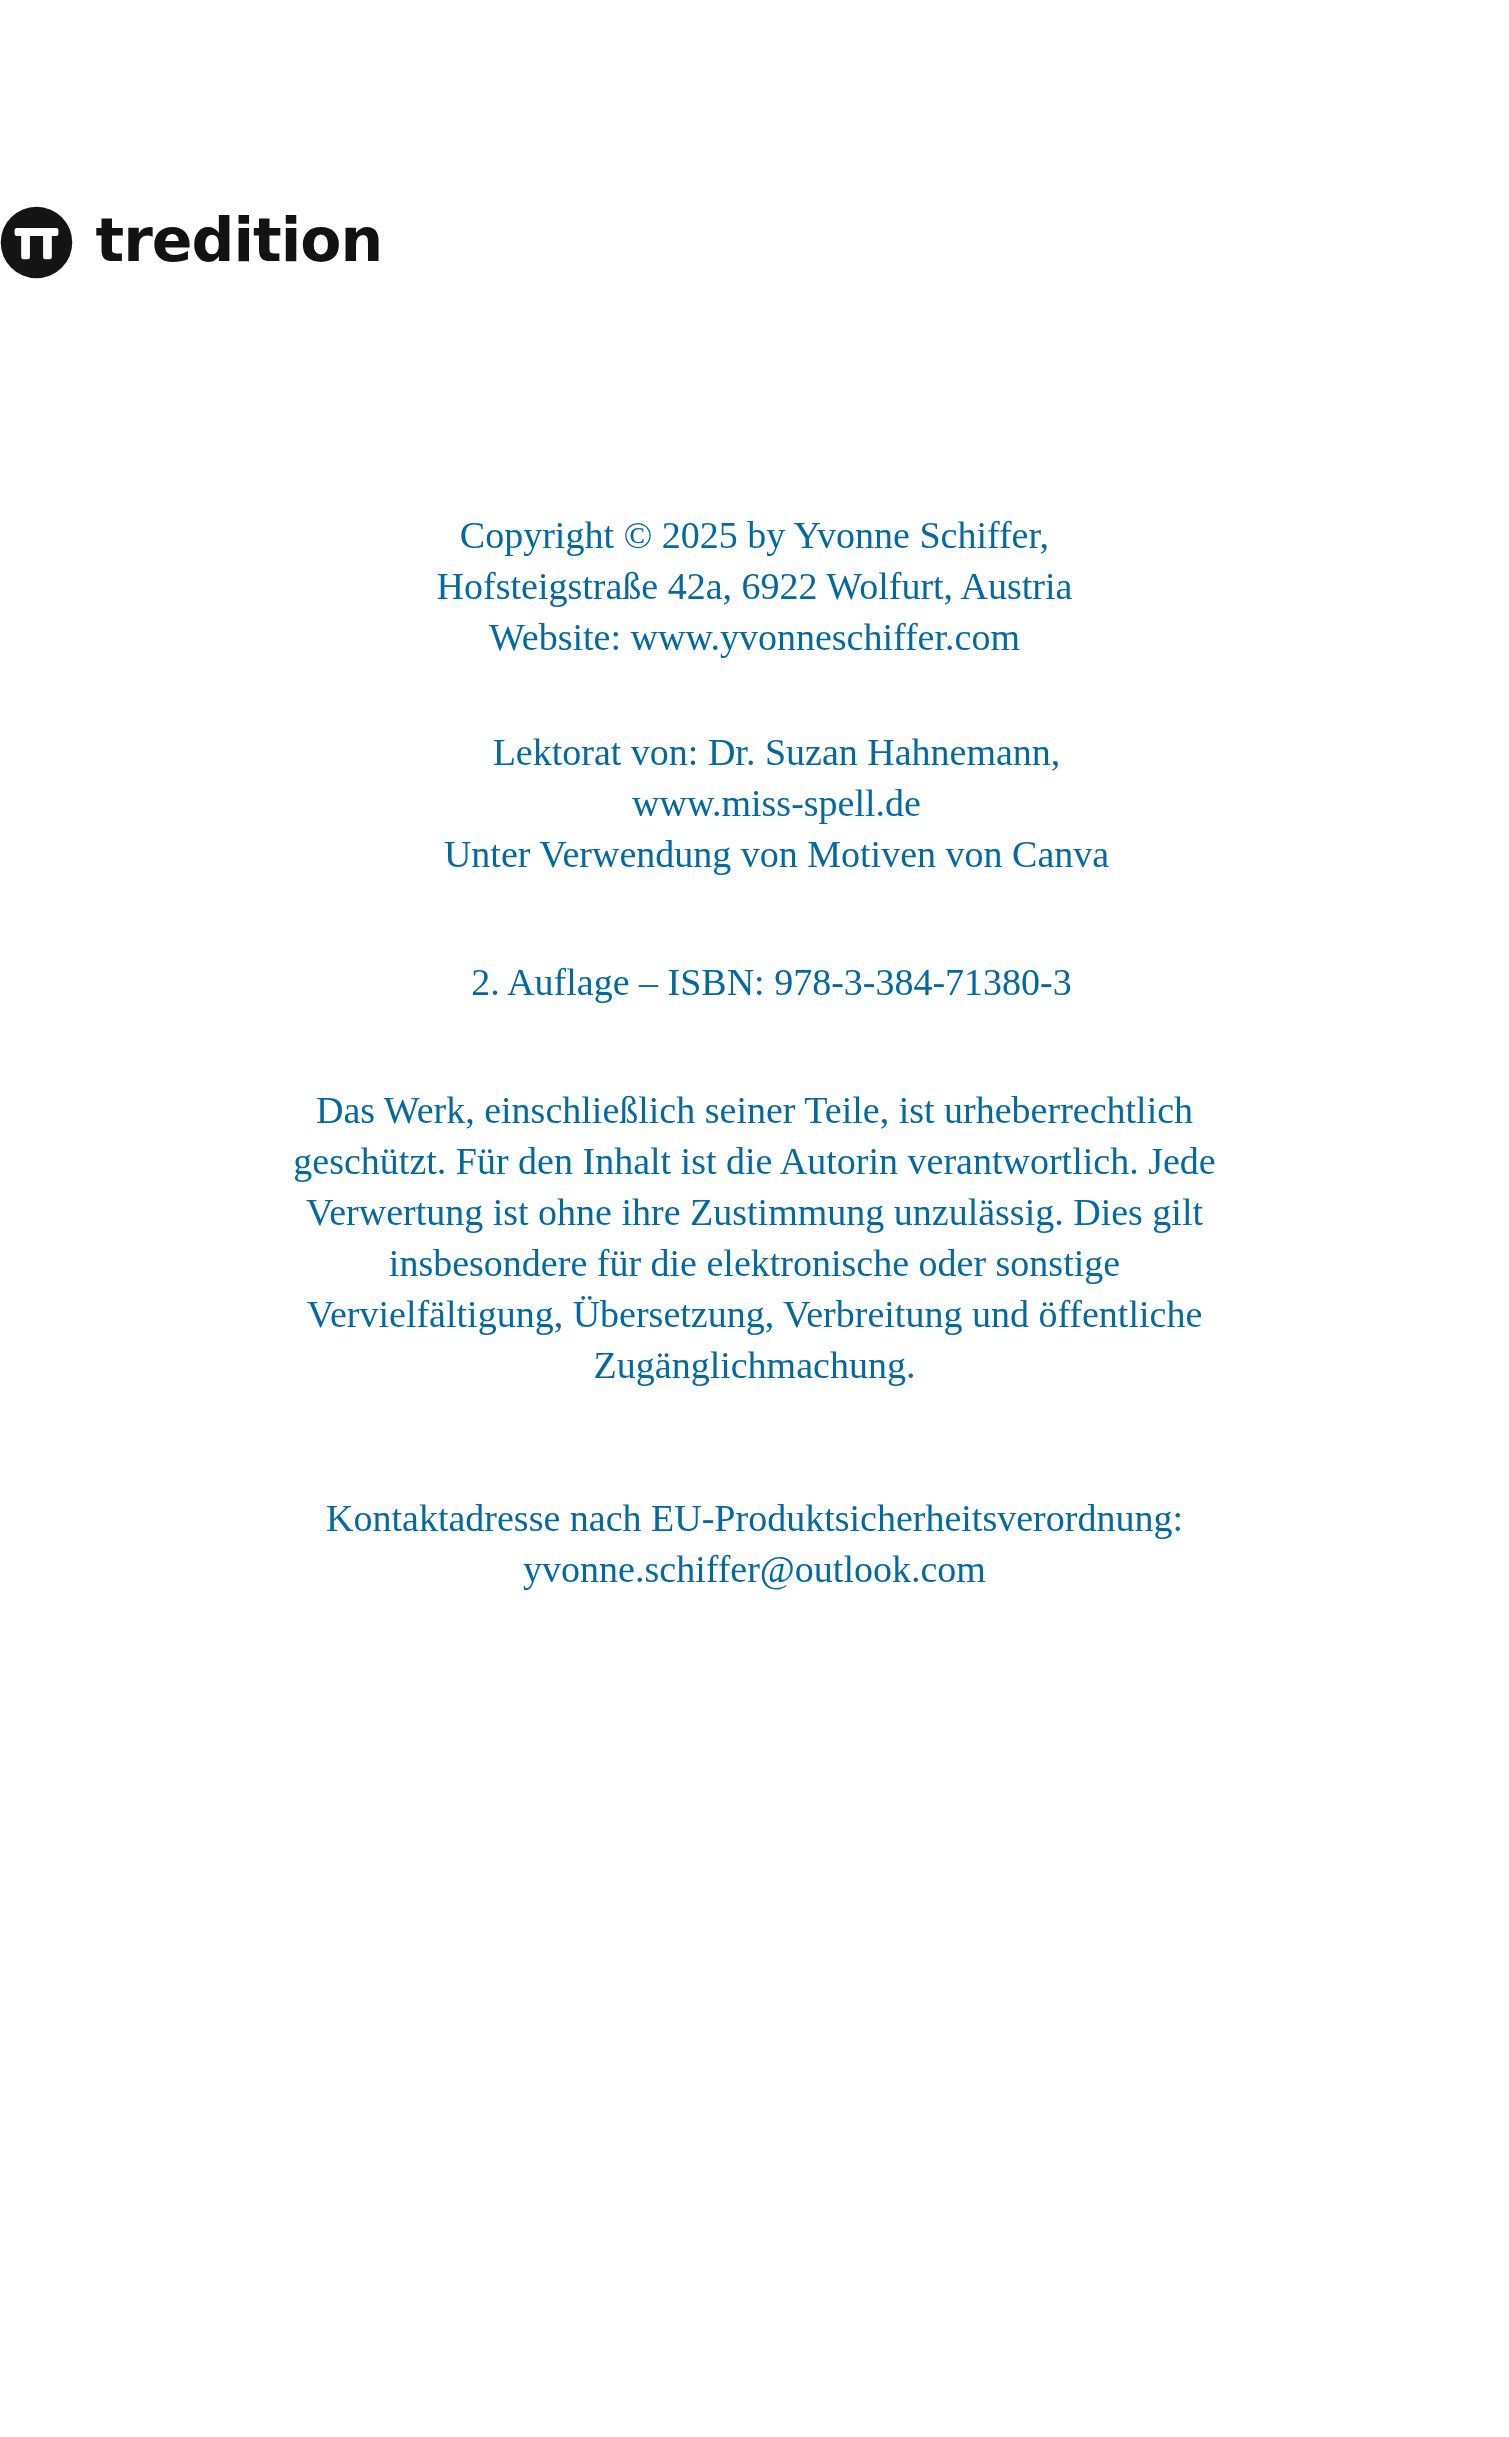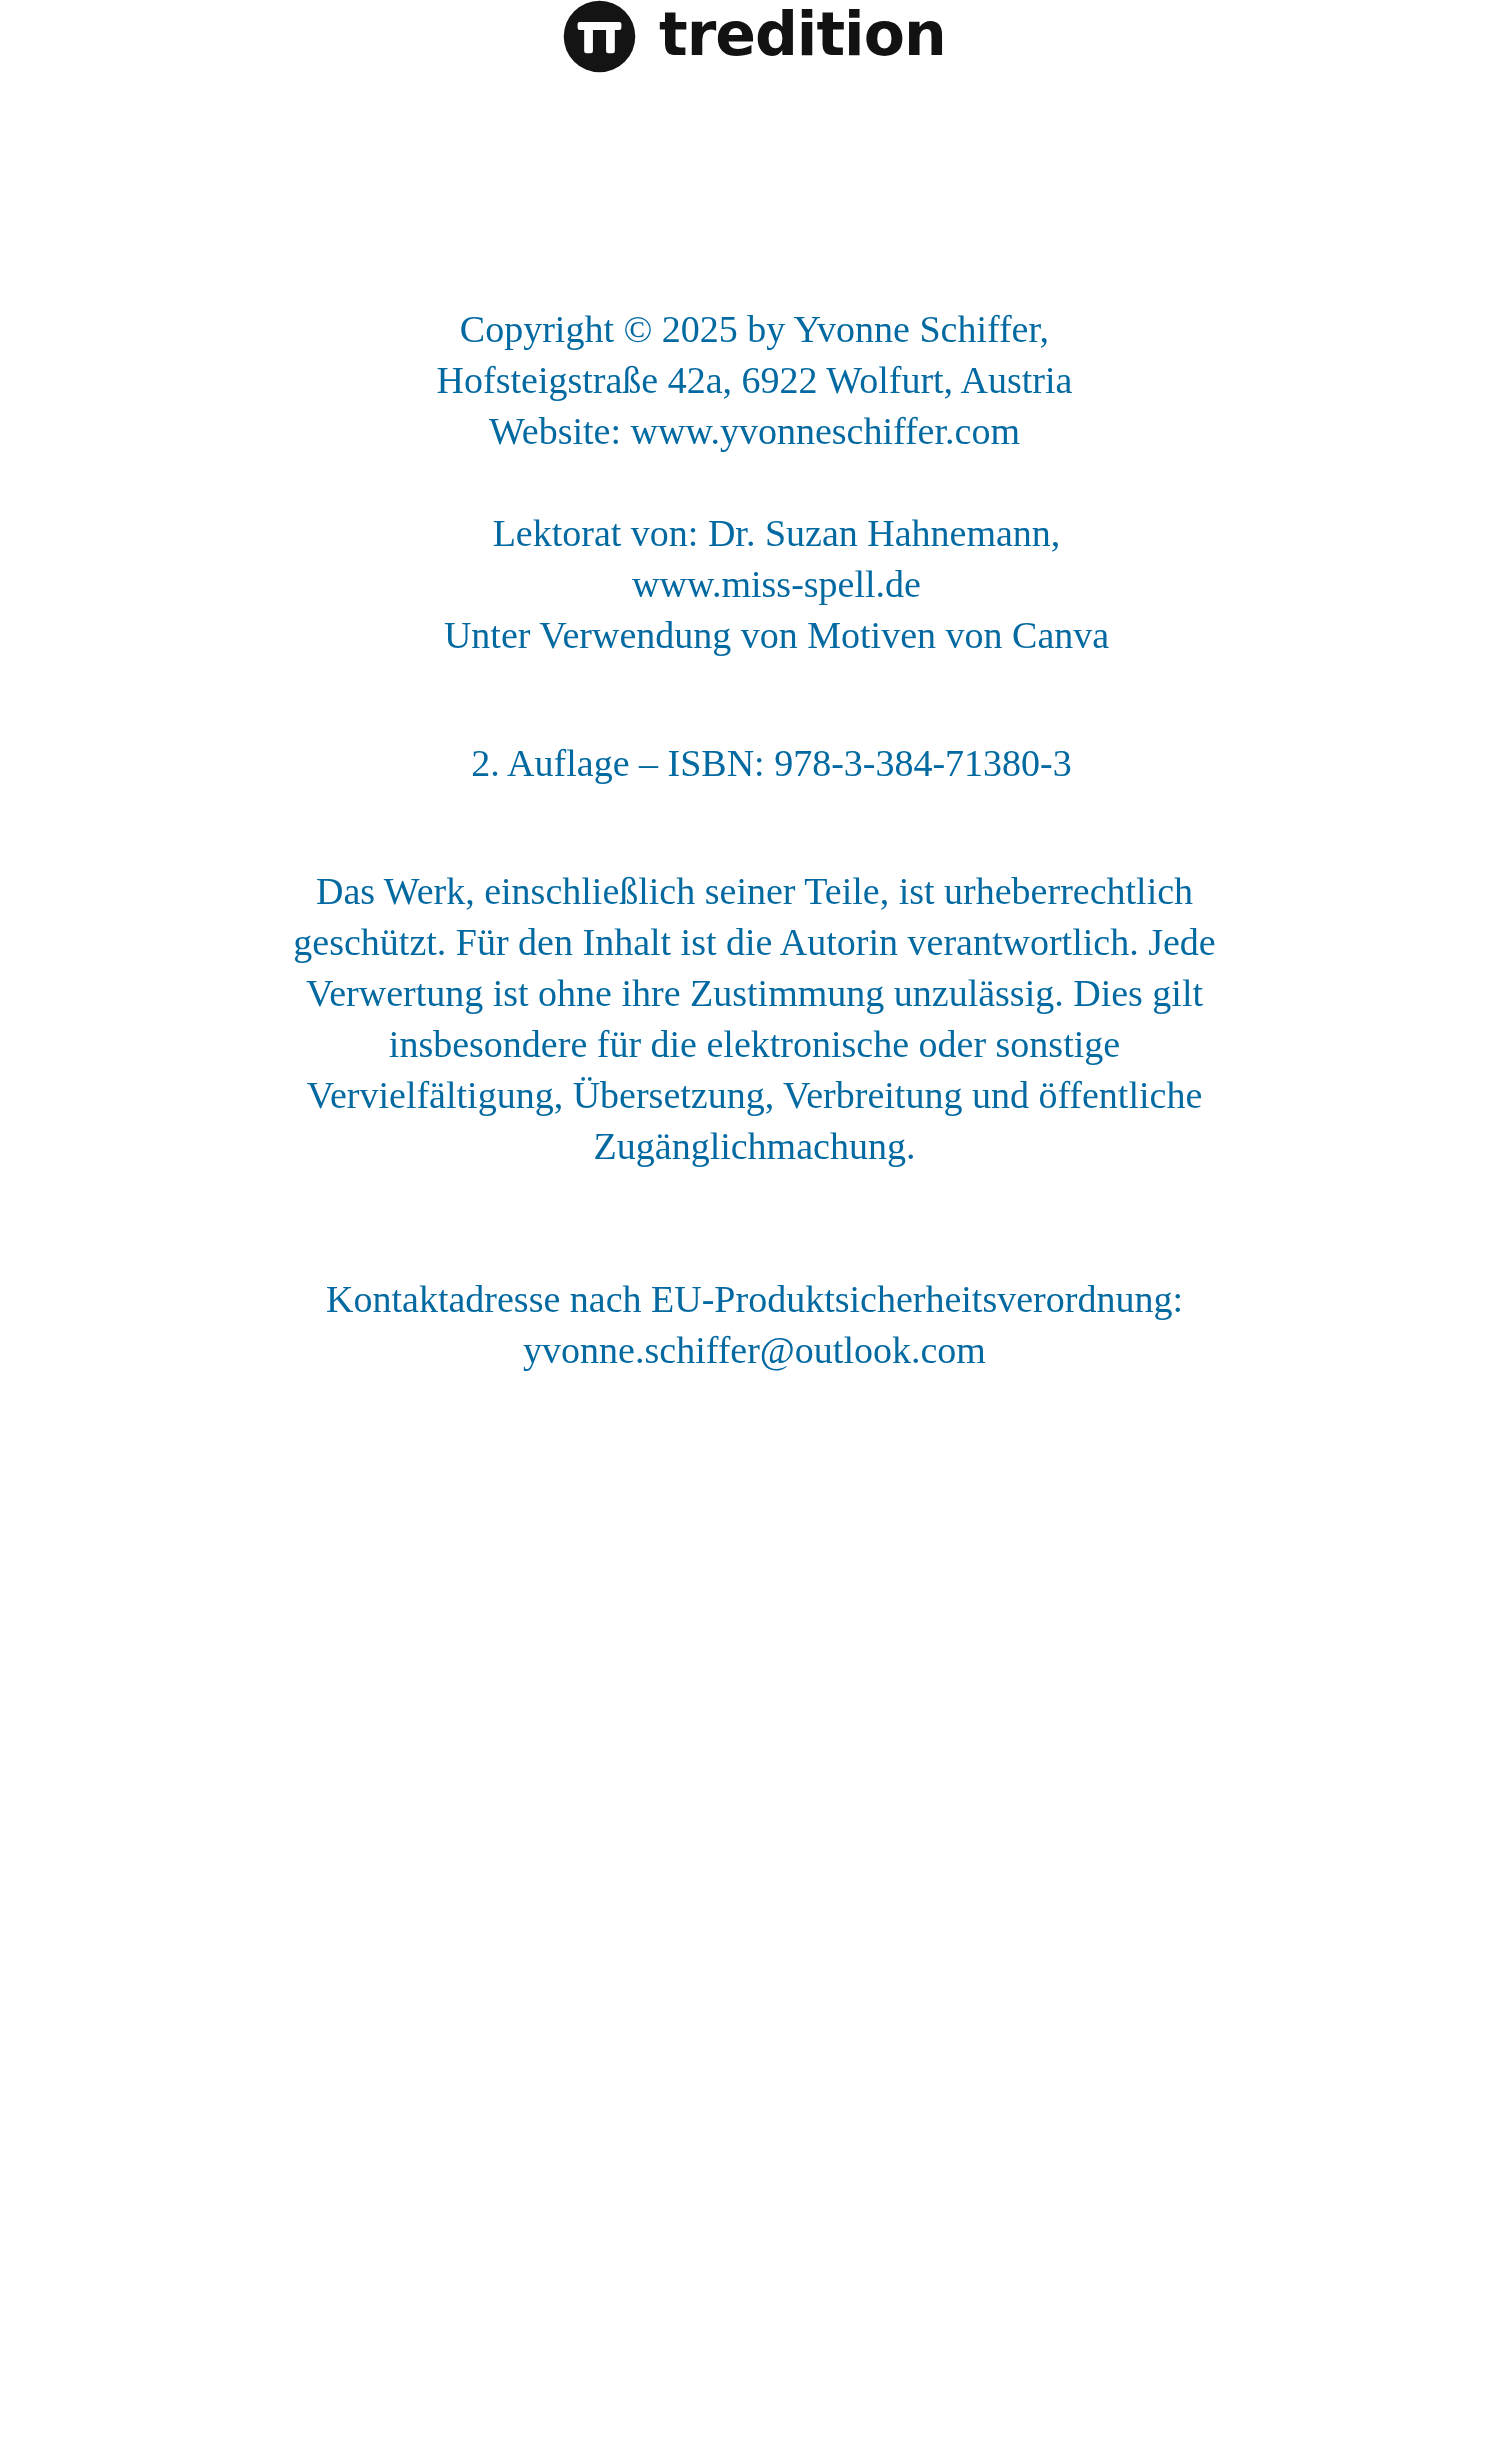--- a/index.html
+++ b/index.html
@@ -18,22 +18,22 @@
   }
 
   .page {
     width: 100%;
     height: 100%;
     overflow: hidden;
   }
 
   
   .logo-row {
+    padding-top: 206px;
     display: flex;
-    justify-content: center;
     align-items: center;
     gap: 22.6px;
   }
 
   .logo-mark {
     width: 73px;
     height: 73px;
     flex: 0 0 auto;
     display: block;
   }
@@ -53,21 +53,21 @@
     width: 100%;
     text-align: center;
     font-size: 38px;
     line-height: 51px;
     color: #0369a1;
   }
 
   .block { width: 100%; }
 
   .block-copyright   { margin-top: 231px; }
-  .block-lektorat    { margin-top: 51px; padding-left: 44px; }
+  .block-lektorat    { margin-top: 64px; padding-left: 44px; }
   .block-druck       { margin-top: 51px; }
   .block-isbn        { margin-top: 77px; margin-left: 17px; }
   .block-rechte      { margin-top: 77px; }
   .block-kontakt     { margin-top: 102px; }
 
   .line { white-space: nowrap; }
 </style>
 </head>
 <body>
 

